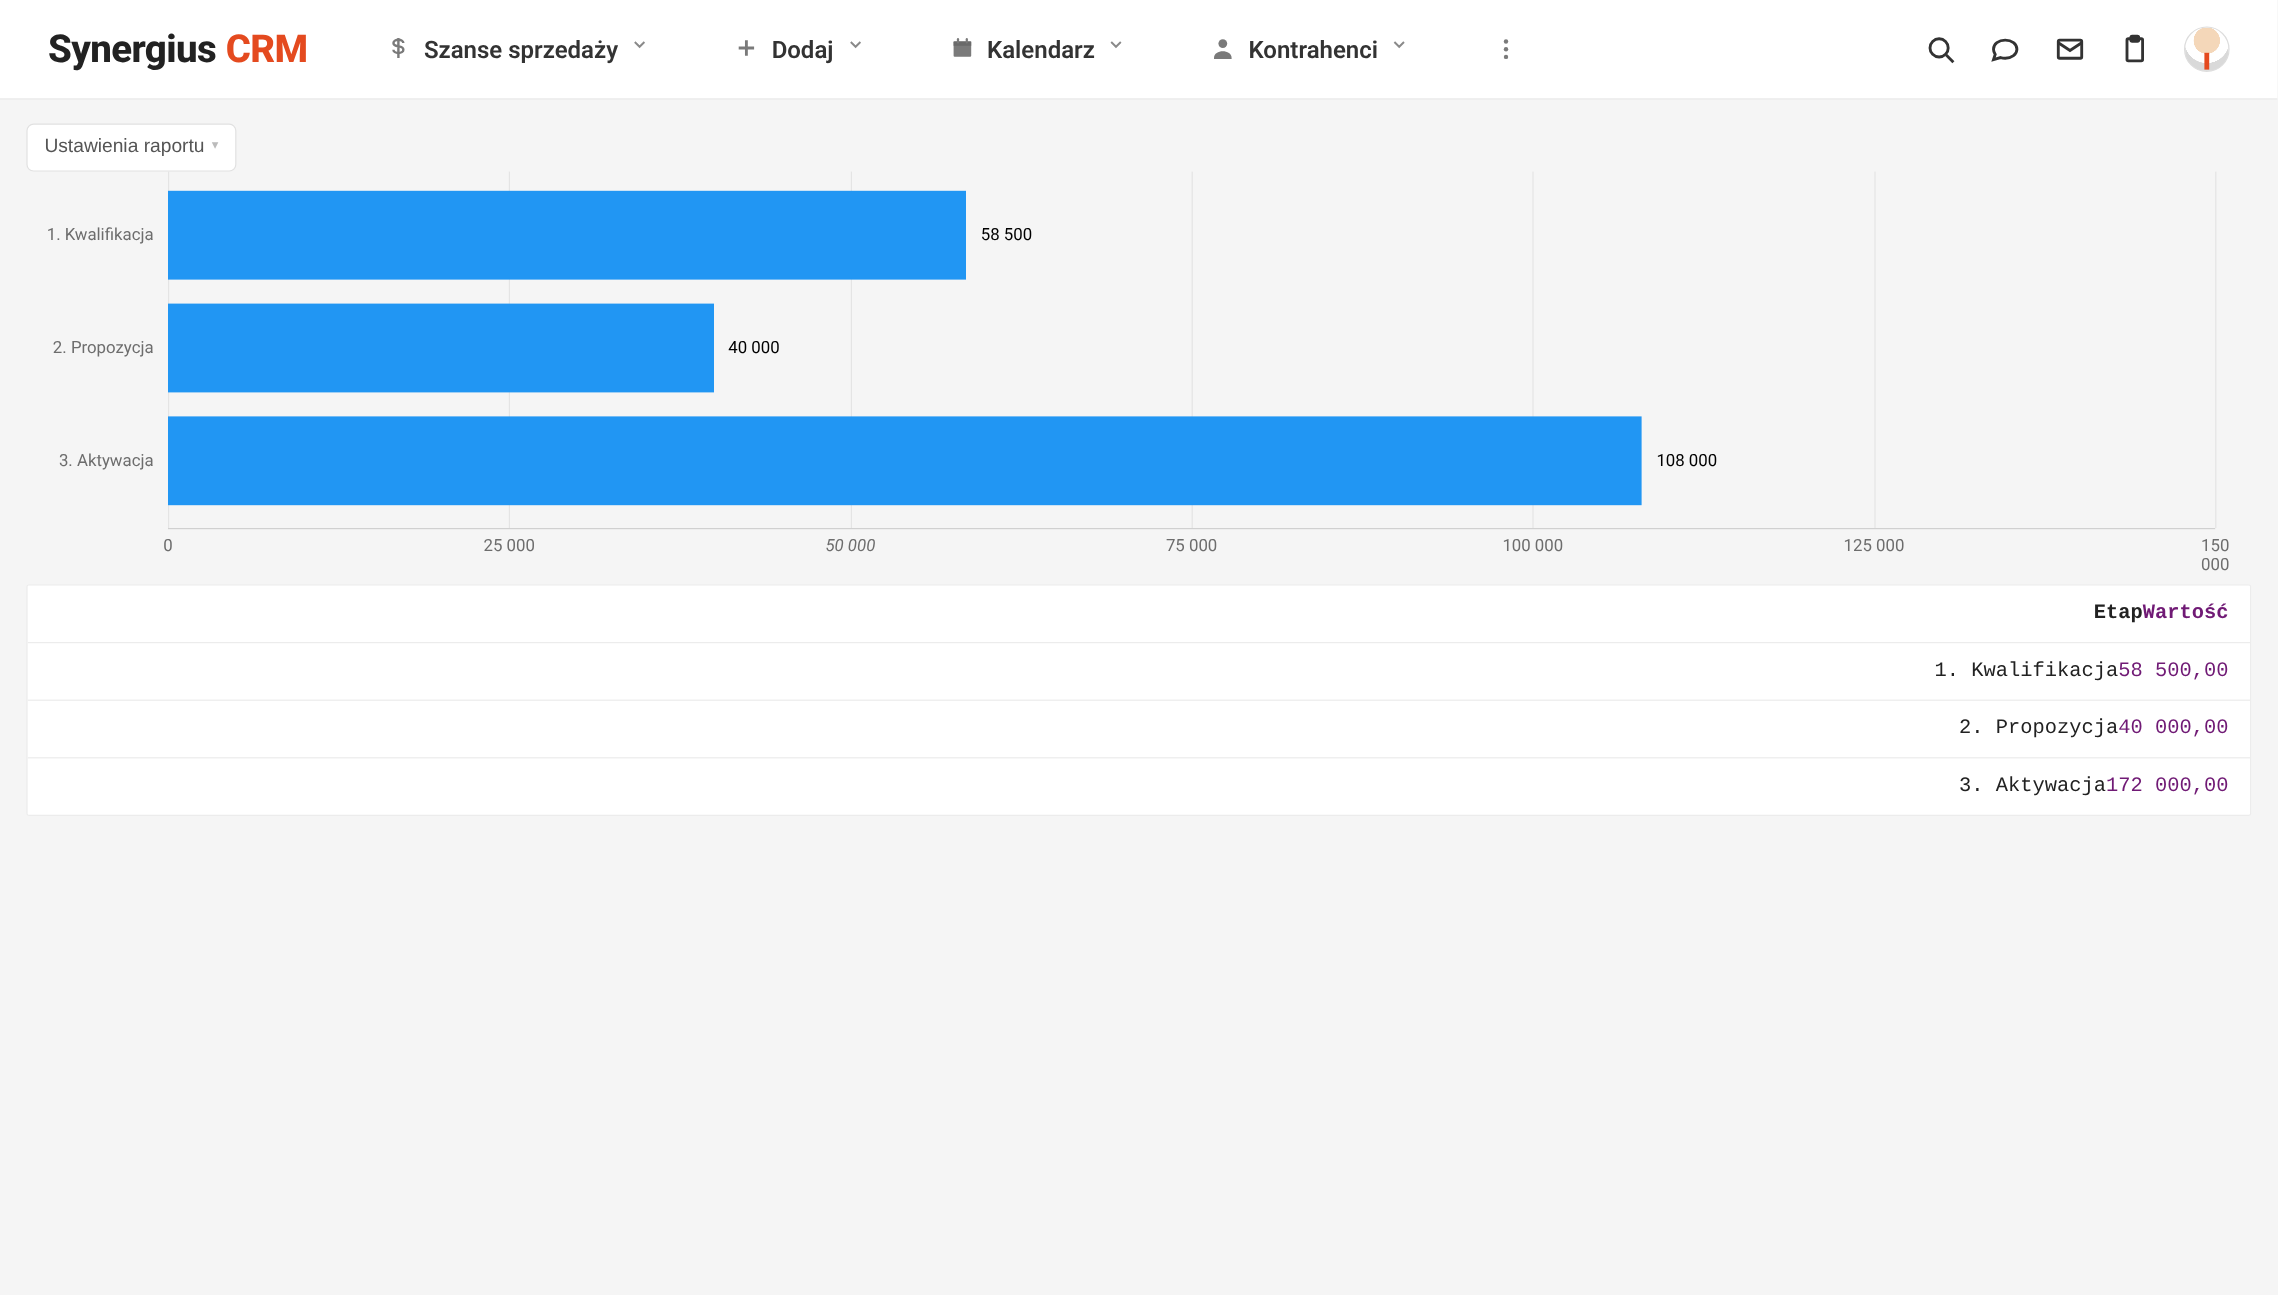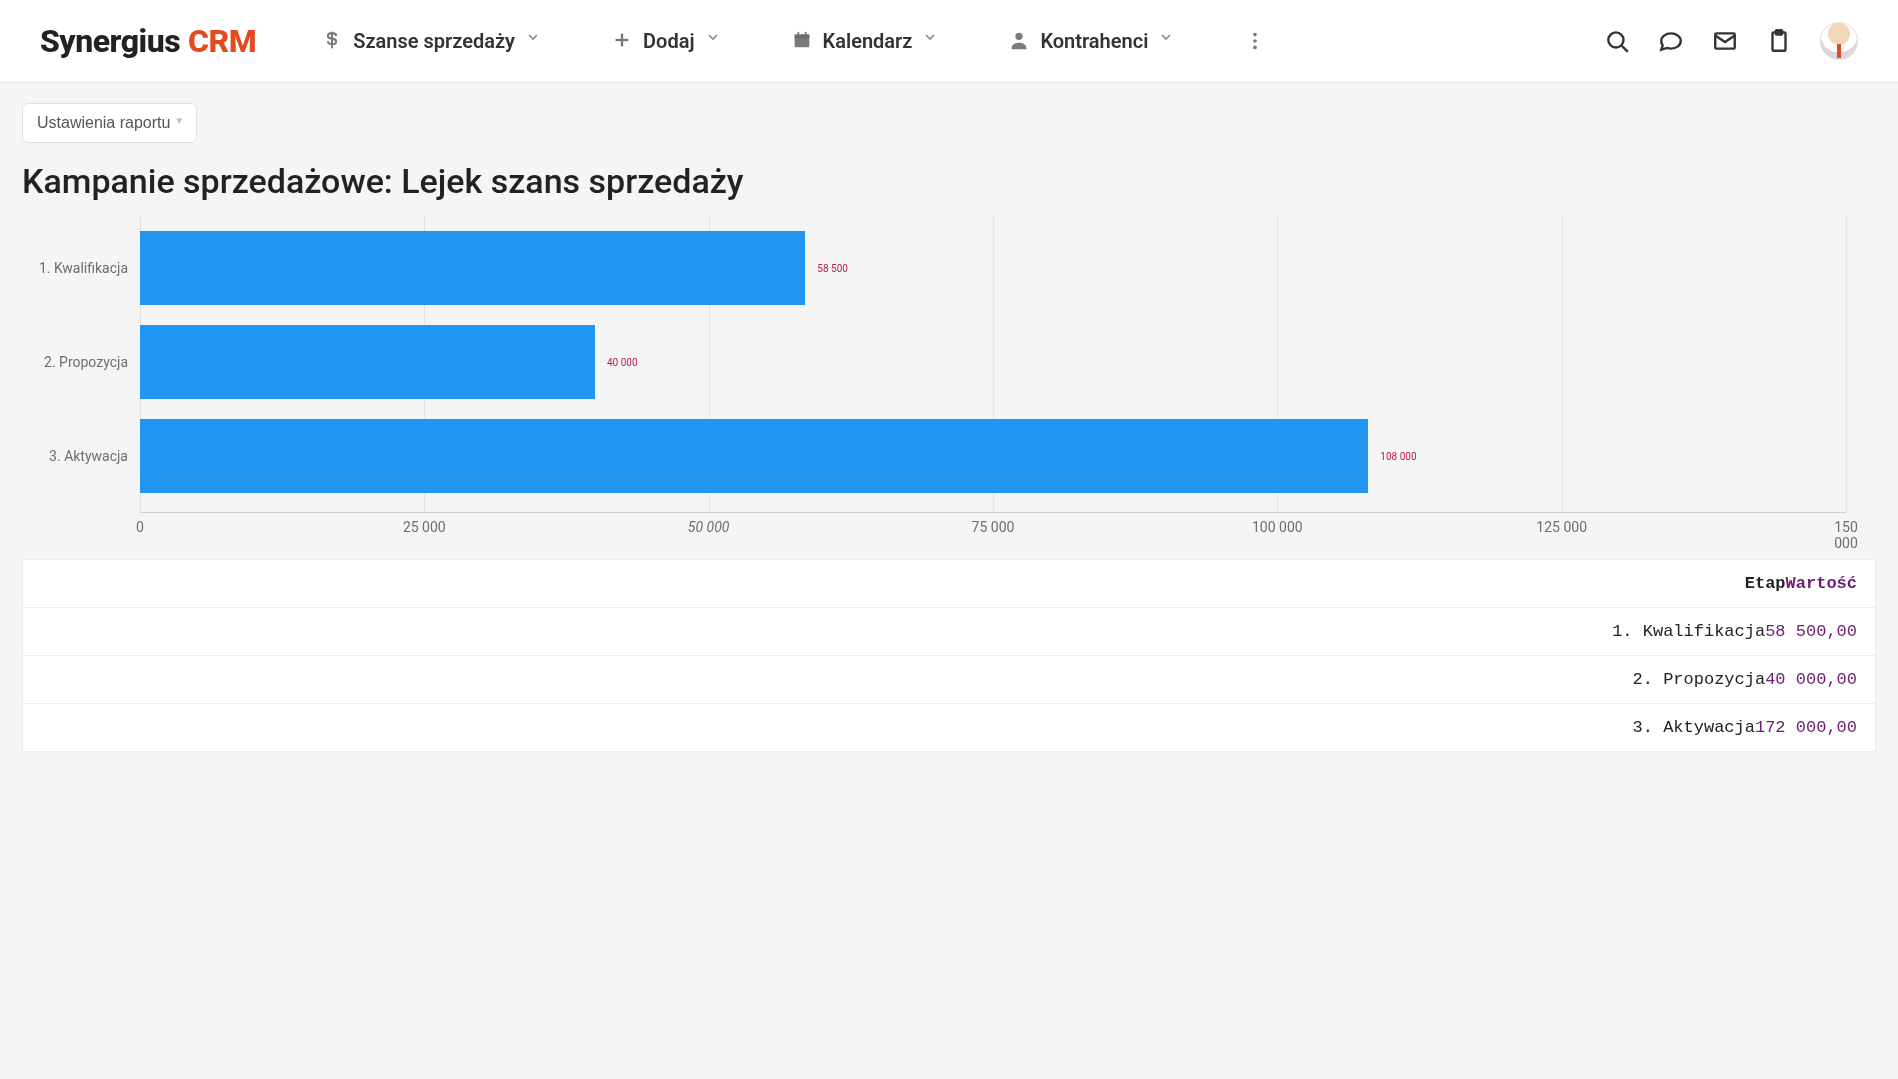--- a/index.html
+++ b/index.html
@@ -66,21 +66,21 @@
     display: flex; align-items: center;
   }
   .chart .bar-row .cat-label {
     position: absolute; right: 100%; margin-right: 12px;
     font-size: 14px; color: #6d6d6d; white-space: nowrap;
   }
   .chart .bar {
     height: 100%; background: #2196f3;
   }
   .chart .val-label {
-    margin-left: 12px; font-size: 10px; color: #be185d; white-space: nowrap;
+    margin-left: 12px; font-size: 14px; color: #000000; white-space: nowrap;
   }
   .x-axis {
     position: relative; margin-left: 118px; margin-right: 20px; height: 28px;
   }
   .x-axis .tick {
     position: absolute; top: 6px; font-size: 14px; color: #6d6d6d;
     transform: translateX(-50%);
   }
   
   .data-table {
@@ -206,21 +206,20 @@
     <div class="avatar"></div>
   </div>
 </div>
 
 <div class="page">
   <button class="settings-btn">
     <span>Ustawienia raportu</span>
     <span class="mini-chev">▾</span>
   </button>
 
-  <h1 class="report-title">Kampanie sprzedażowe: Lejek szans sprzedaży</h1>
 
   <div class="chart-wrap">
     <div class="chart" id="chart" style="height: 298px;">
         <div class="grid-line" style="left: 0%;"></div>
         <div class="grid-line" style="left: 16.6667%;"></div>
         <div class="grid-line" style="left: 33.3333%;"></div>
         <div class="grid-line" style="left: 50%;"></div>
         <div class="grid-line" style="left: 66.6667%;"></div>
         <div class="grid-line" style="left: 83.3333%;"></div>
         <div class="grid-line" style="left: 100%;"></div>

